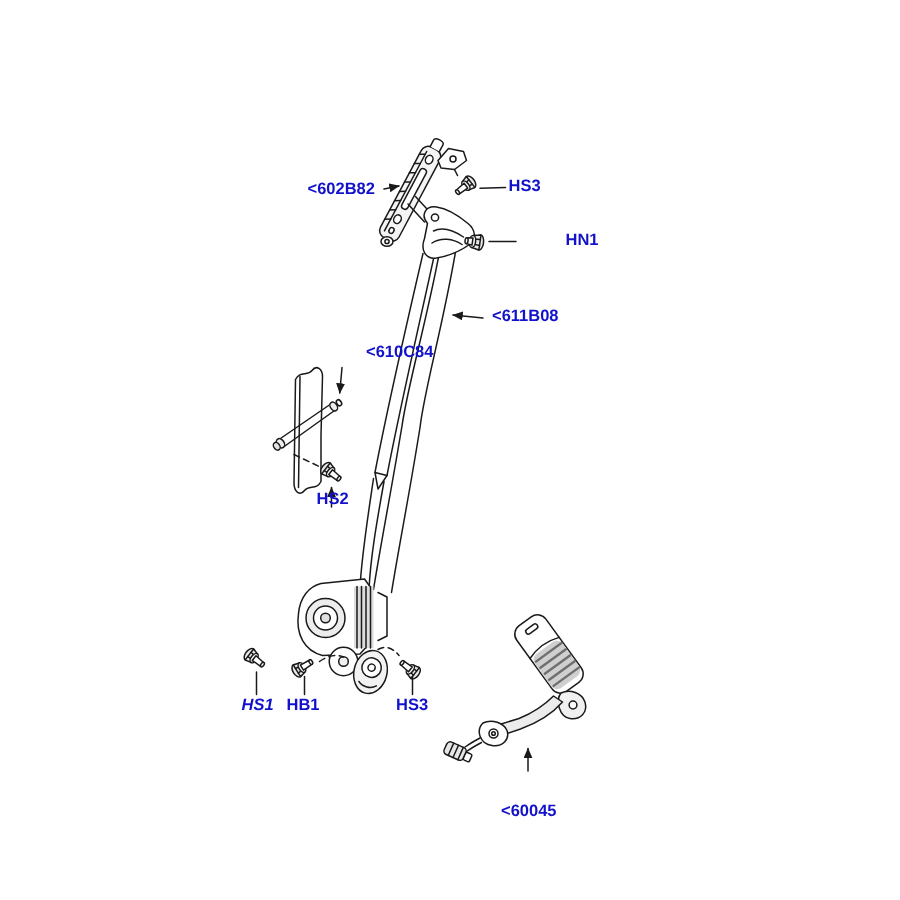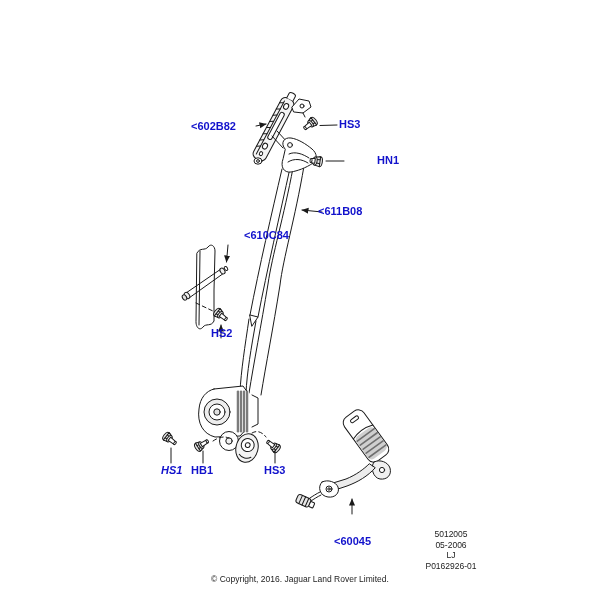--- a/index.html
+++ b/index.html
@@ -161,33 +161,26 @@
         <path d="M 228,245 L 226.5,262" marker-end="url(#arr)"></path>
         <path d="M 221,338 L 221,325" marker-end="url(#arr)"></path>
         <path d="M 171,463 L 171,448"></path>
         <path d="M 203,463 L 203,451"></path>
         <path d="M 275,463 L 275,451"></path>
         <path d="M 352,514 L 352,499" marker-end="url(#arr)"></path>
       </g>
     </g>
   </svg>
 
-  <div class="callout" style="left:191px;top:121px;text-align:right;">&lt;602B82</div>
+  <div class="callout" style="left:205px;top:121px;text-align:right;">&lt;602B82</div>
   <div class="callout" style="left:339px;top:119px;">HS3</div>
   <div class="callout" style="left:345px;top:155px;padding-left:32px;">HN1</div>
-  <div class="callout" style="left:318px;top:206px;">&lt;611B08</div>
+  <div class="callout" style="left:328px;top:206px;">&lt;611B08</div>
   <div class="callout" style="left:206px;top:230px;margin-left:38px;">&lt;610C84</div>
   <div class="callout" style="left:211px;top:328px;">HS2</div>
   <div class="callout" style="left:161px;top:465px;font-style:italic;">HS1</div>
   <div class="callout" style="left:191px;top:465px;">HB1</div>
   <div class="callout" style="left:264px;top:465px;">HS3</div>
   <div class="callout" style="left:334px;top:536px;">&lt;60045</div>
 
-  <div class="footer-block">
-    <div>5012005</div>
-    <div>05-2006</div>
-    <div>LJ</div>
-    <div>P0162926-01</div>
-  </div>
 
-  <div class="copyright">© Copyright, 2016. Jaguar Land Rover Limited.</div>
 
 </div>
 
 </body></html>

